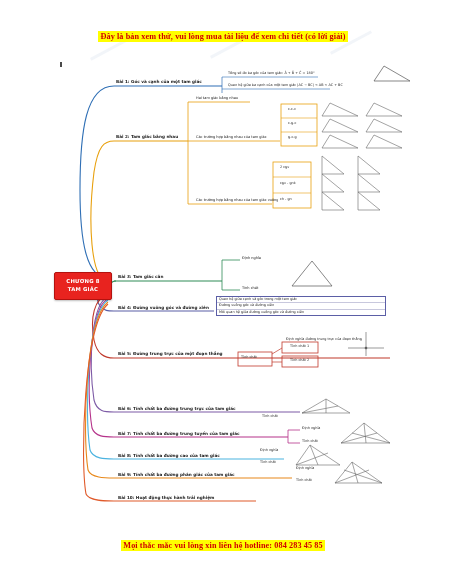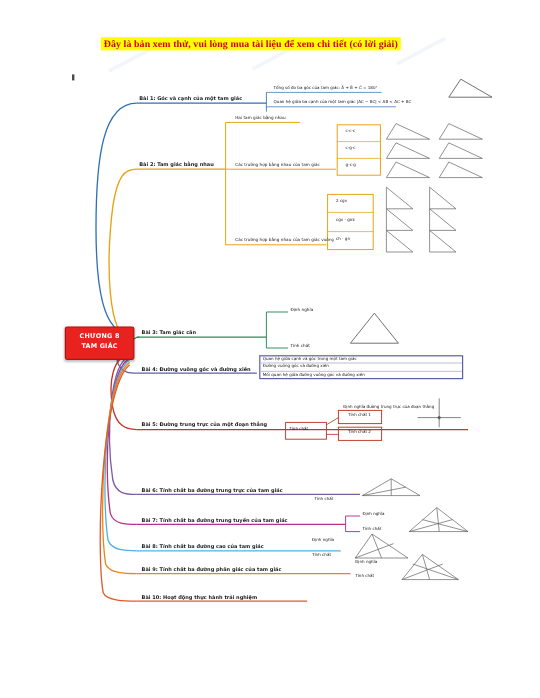--- a/index.html
+++ b/index.html
@@ -2,21 +2,21 @@
 <html><head>
 <meta charset="utf-8">
 <style>
   html,body{margin:0;padding:0;background:#ffffff;}
   body{width:450px;height:582px;position:relative;overflow:hidden;
        font-family:"DejaVu Sans","Liberation Sans",sans-serif;color:#1a1a1a;}
 
   .page{position:absolute;left:0;top:0;width:450px;height:582px;background:#fff;}
 
   
-  .banner{position:absolute;left:0;width:418px;text-align:center;}
+  .banner{position:absolute;left:14px;width:418px;text-align:center;}
   .banner span{
     background:#ffff00;color:#d00000;font-weight:bold;
     font-family:"Liberation Serif","DejaVu Serif",serif;
     font-size:8.2px;letter-spacing:.1px;padding:1px 2px;display:inline-block;
   }
   #top-banner{top:24px;}
   #bottom-banner{top:533px;}
 
   .stray-mark{position:absolute;left:60px;top:62px;width:2px;height:5px;
               background:#4a4a4a;}
@@ -235,13 +235,16 @@
     <g fill="none" stroke="#666" stroke-width=".6">
       <polygon points="5,25 52,25 22,4"></polygon>
       <line x1="5" y1="25" x2="39" y2="12"></line>
         <line x1="52" y1="25" x2="14" y2="12"></line>
       <line x1="22" y1="4" x2="28" y2="25"></line>
     </g>
   </svg>
 
   <div class="lbl b" style="left:118px;top:495px;">Bài 10: Hoạt động thực hành trải nghiệm</div>
 
+  <div class="banner" id="bottom-banner">
+    <span>Mọi thắc mắc vui lòng xin liên hệ hotline: 084 283 45 85</span>
+  </div>
 </div>
 
 </body></html>

